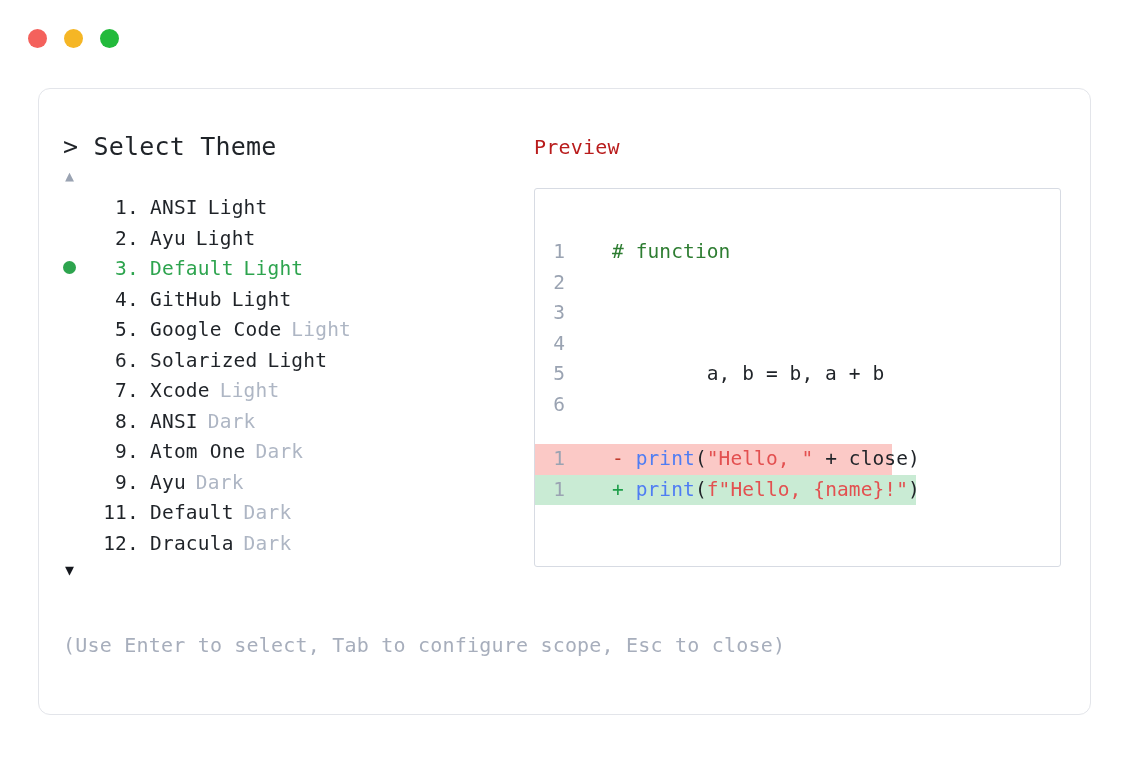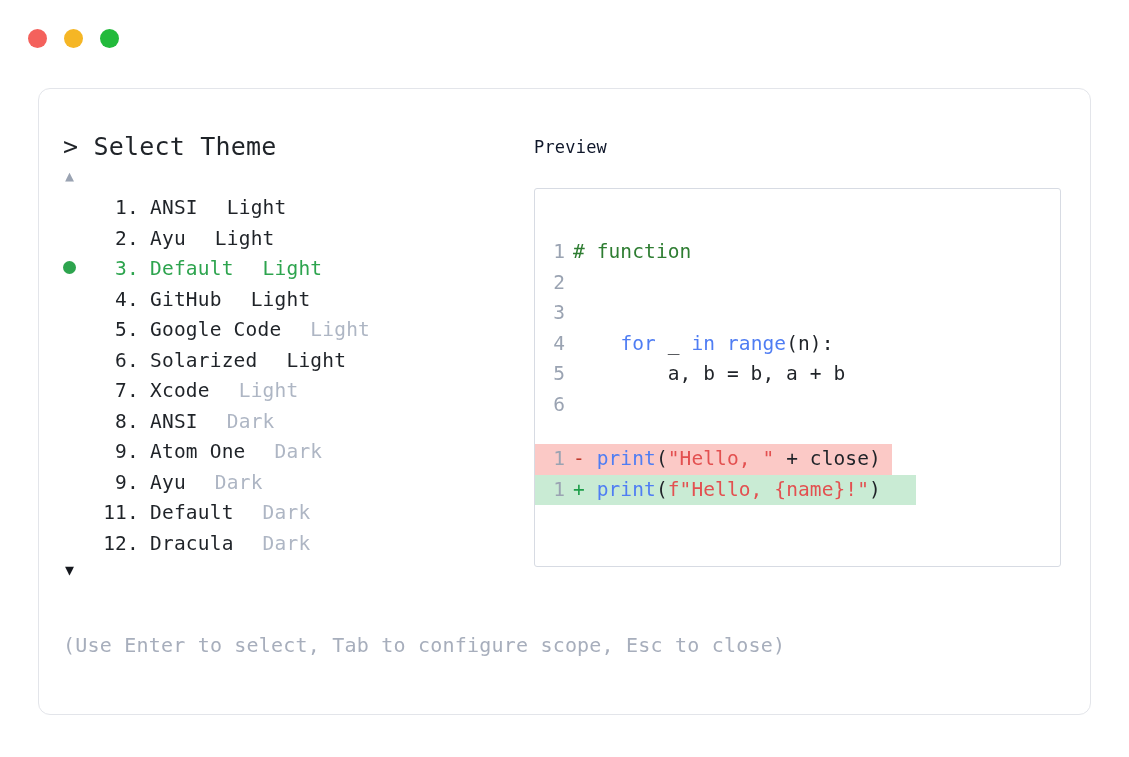--- a/index.html
+++ b/index.html
@@ -112,21 +112,21 @@
     top: -1px;
   }
   .idx {
     display: inline-block;
     width: 46px;
     flex: 0 0 46px;
     text-align: right;
     white-space: pre;
   }
   .name { padding-left: 11px; white-space: pre; }
-  .variant { padding-left: 10px; white-space: pre; margin-left: 19px; }
+  .variant { padding-left: 10px; white-space: pre; }
 
   .theme-item.selected .idx,
   .theme-item.selected .name,
   .theme-item.selected .variant { color: #2DA44E; }
 
   .variant.dim { color: #AEB6C4; }
 
   
   .hint {
     position: absolute;
@@ -140,23 +140,23 @@
   }
 
   
   .right-col {
     position: absolute;
     left: 495px;
     top: 44px;
     width: 530px;
   }
   .preview-title {
-    font-size: 17px;
+    font-size: 20px;
     line-height: 28px;
-    color: #0f172a;
+    color: #b91c1c;
     letter-spacing: 0.2px;
     white-space: pre;
   }
   .preview-box {
     margin-top: 27px;
     width: 527px;
     height: 379px;
     box-sizing: border-box;
     border: 1px solid #D7DBE3;
     border-radius: 3px;
@@ -183,21 +183,21 @@
   }
   .ln {
     display: inline-block;
     flex: 0 0 38px;
     width: 38px;
     text-align: right;
     color: #9AA3B2;
     padding-right: 8px;
     box-sizing: border-box;
   }
-  .code-src { white-space: pre; }
+  .code-src { white-space: pre; margin-left: 39px; }
 
   .tok-comment { color: #2E7D32; }
   .tok-kw      { color: #4F7DF3; }
   .tok-fn      { color: #E35050; }
   .tok-str     { color: #E35050; }
   .tok-plain   { color: #1F2328; }
 
   .diff-block { margin-top: 24px; }
   .diff-line { position: relative; }
   .diff-line .ln { position: relative; z-index: 2; }
@@ -253,21 +253,21 @@
 
     <div class="hint">(Use Enter to select, Tab to configure scope, Esc to close)</div>
 
     <div class="right-col">
       <div class="preview-title">Preview</div>
       <div class="preview-box">
         <div class="code-area" id="code-area">
             <div class="code-line"><span class="ln">1</span><span class="code-src"><span class="tok-comment"># function</span></span></div>
             <div class="code-line"><span class="ln">2</span></div>
             <div class="code-line"><span class="ln">3</span></div>
-            <div class="code-line"><span class="ln">4</span><span class="code-src"><span class="tok-plain">    </span><span class="tok-kw">for</span><span class="tok-plain"> _ </span><span class="tok-kw">in</span><span class="tok-plain"> </span><span class="tok-kw">range</span><span class="tok-plain">(n):</span></span></div>
+            <div class="code-line"><span class="ln">4</span></div>
             <div class="code-line"><span class="ln">5</span><span class="code-src"><span class="tok-plain">        a, b = b, a + b</span></span></div>
             <div class="code-line"><span class="ln">6</span></div>
             <div class="diff-block">
               <div class="code-line diff-line diff-del"><span class="diff-bg" style="background: rgb(251, 201, 198);"></span><span class="ln">1</span><span class="code-src"><span class="sign-del">-</span><span> </span><span class="tok-kw">print</span><span class="tok-plain">(</span><span class="tok-str">"Hello, "</span><span class="tok-plain"> + close)</span></span></div>
               <div class="code-line diff-line diff-add"><span class="diff-bg" style="background: rgb(201, 235, 212);"></span><span class="ln">1</span><span class="code-src"><span class="sign-add">+</span><span> </span><span class="tok-kw">print</span><span class="tok-plain">(</span><span class="tok-str">f"Hello, {name}!"</span><span class="tok-plain">)</span></span></div>
             </div>
           </div>
       </div>
     </div>
 

